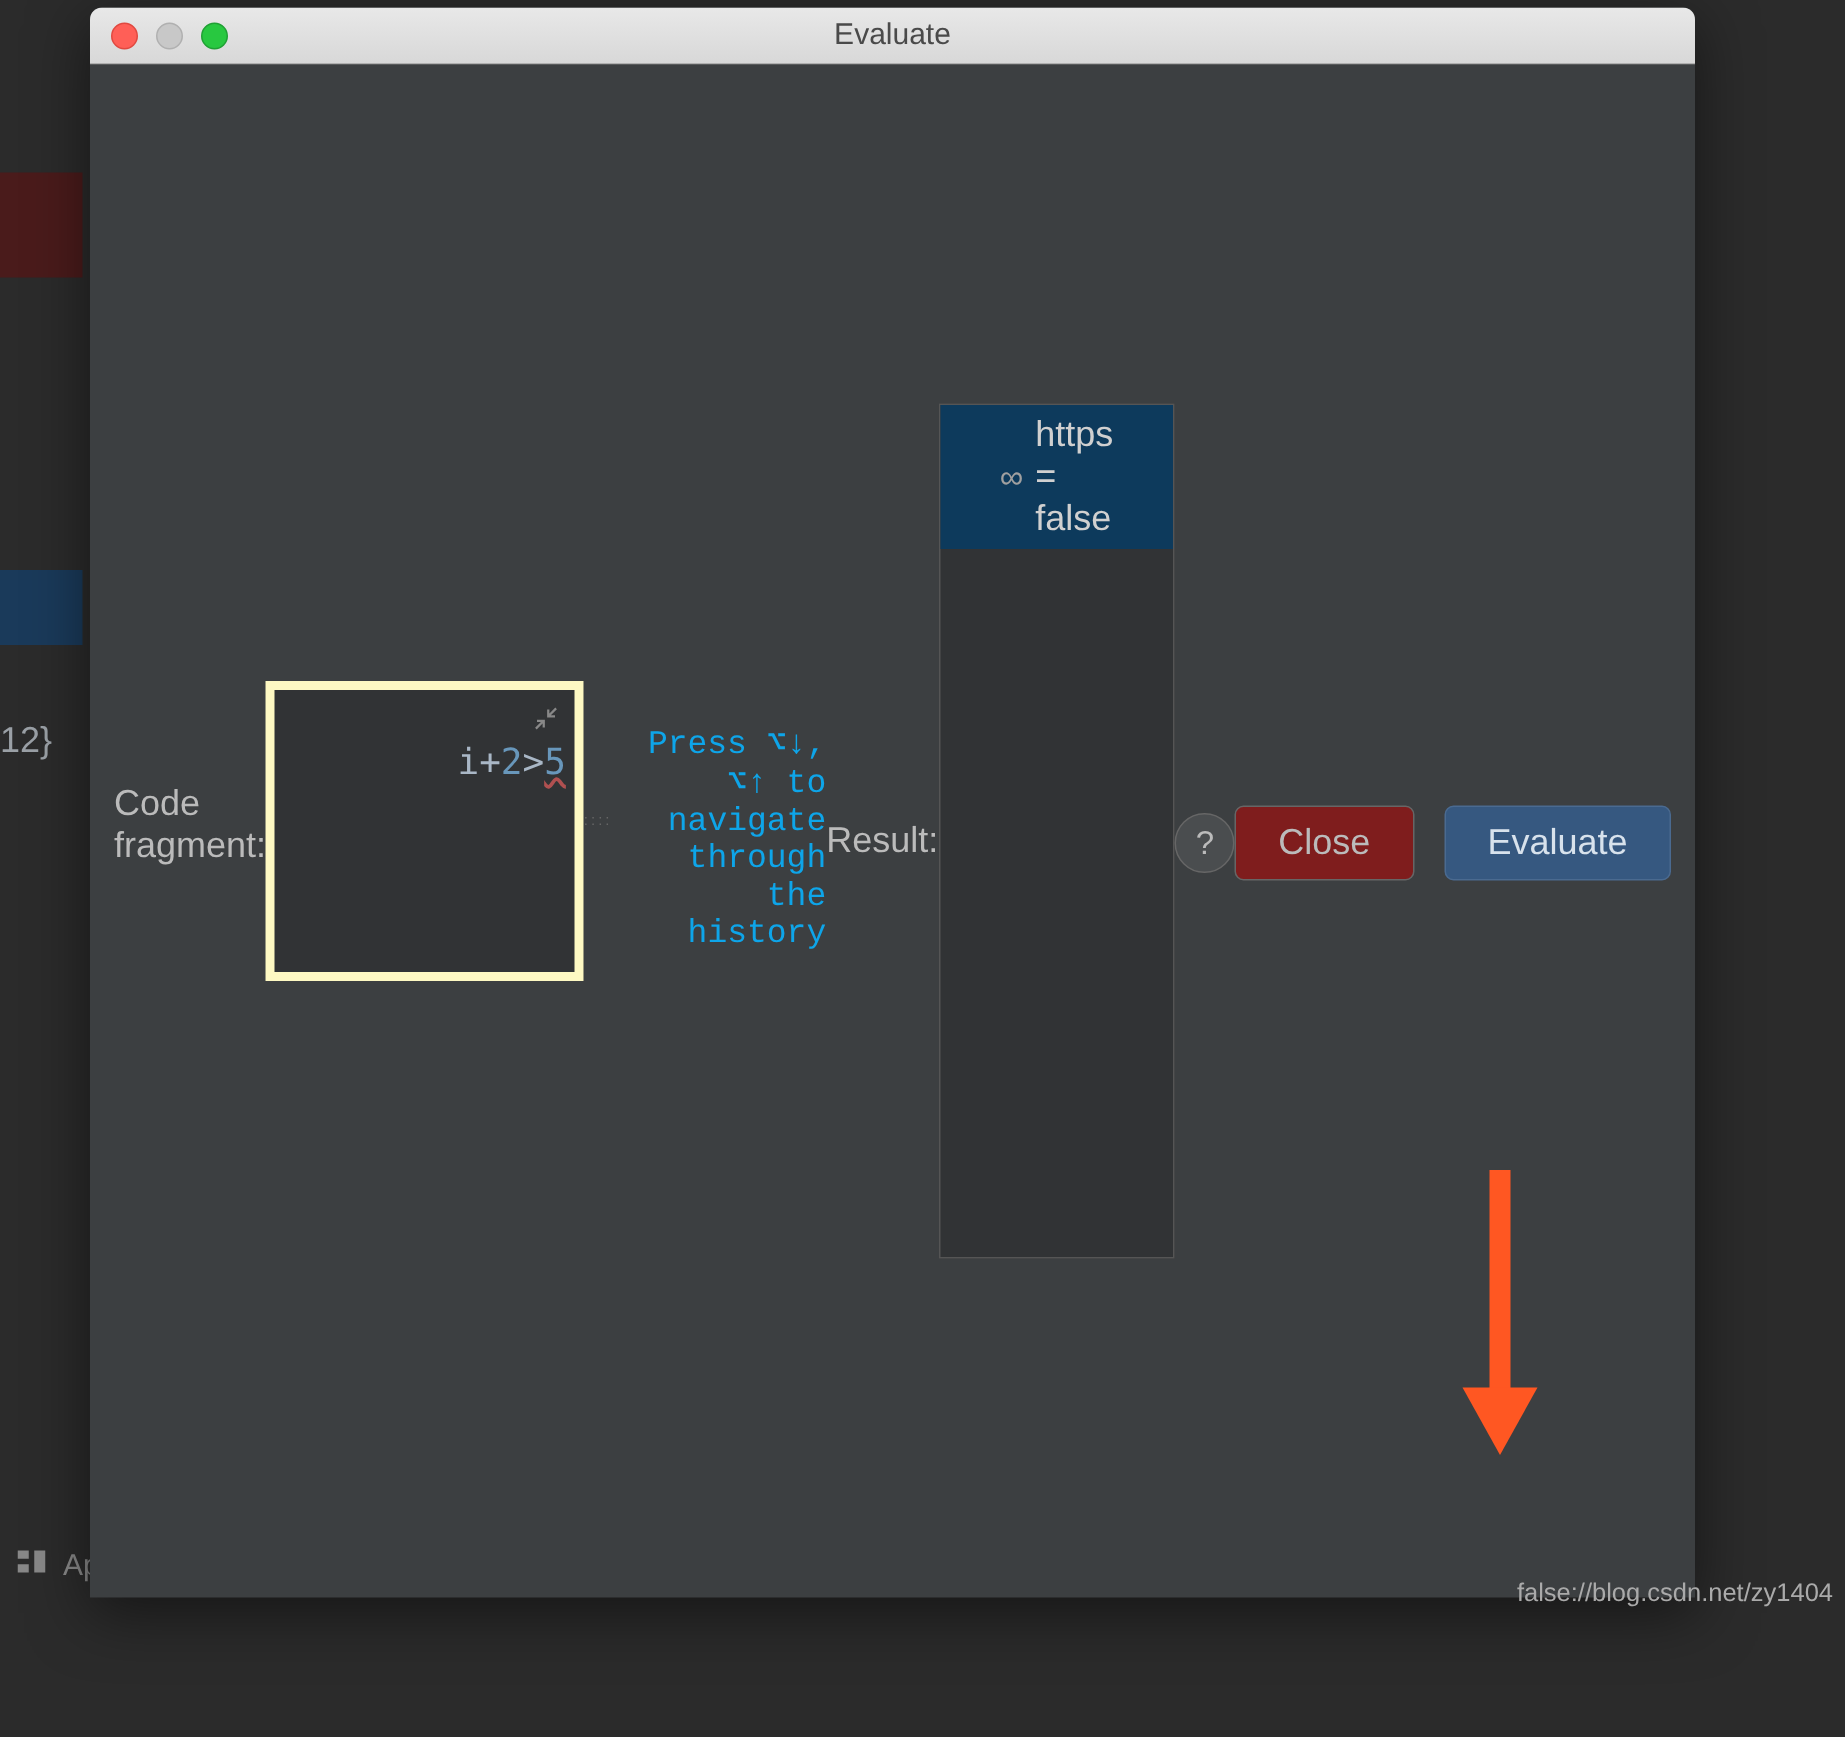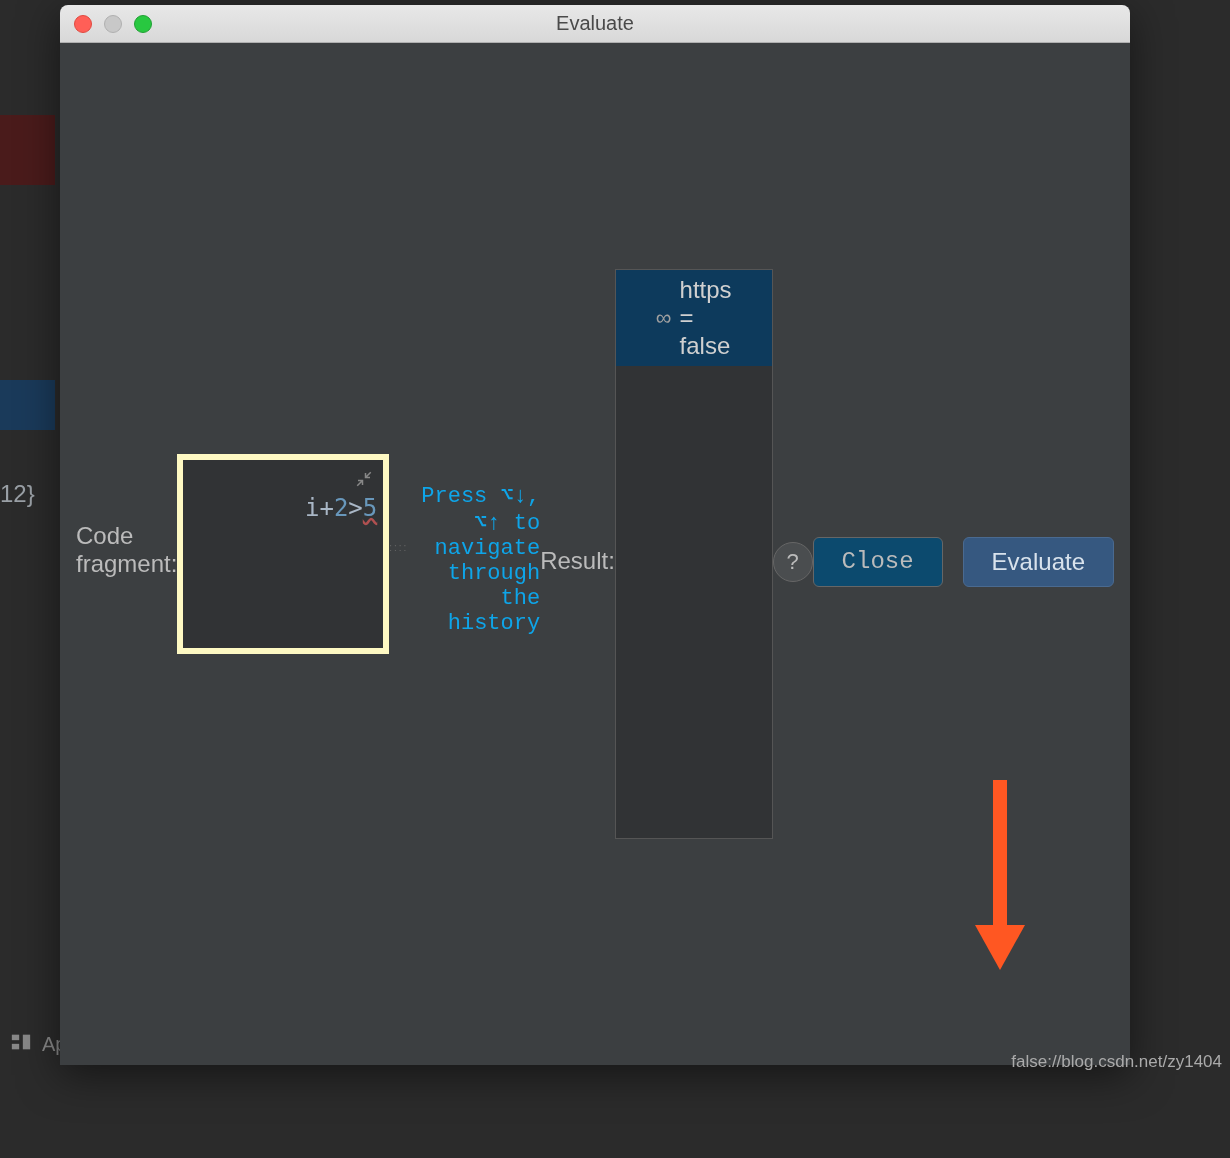--- a/index.html
+++ b/index.html
@@ -182,23 +182,22 @@
       gap: 20px;
     }
     .btn {
       padding: 10px 28px;
       border-radius: 6px;
       font-size: 24px;
       cursor: pointer;
       border: 1px solid #666;
     }
     .btn-secondary {
-      background: #0c4a6e;
+      background: #7f1d1d;
       color: #bbbbbb;
-      font-family: Liberation Mono, monospace;
     }
     .btn-primary {
       background: #365880;
       color: #d8e2ec;
       border-color: #4a6a90;
     }
     .arrow-annotation {
       position: absolute;
       pointer-events: none;
     }

